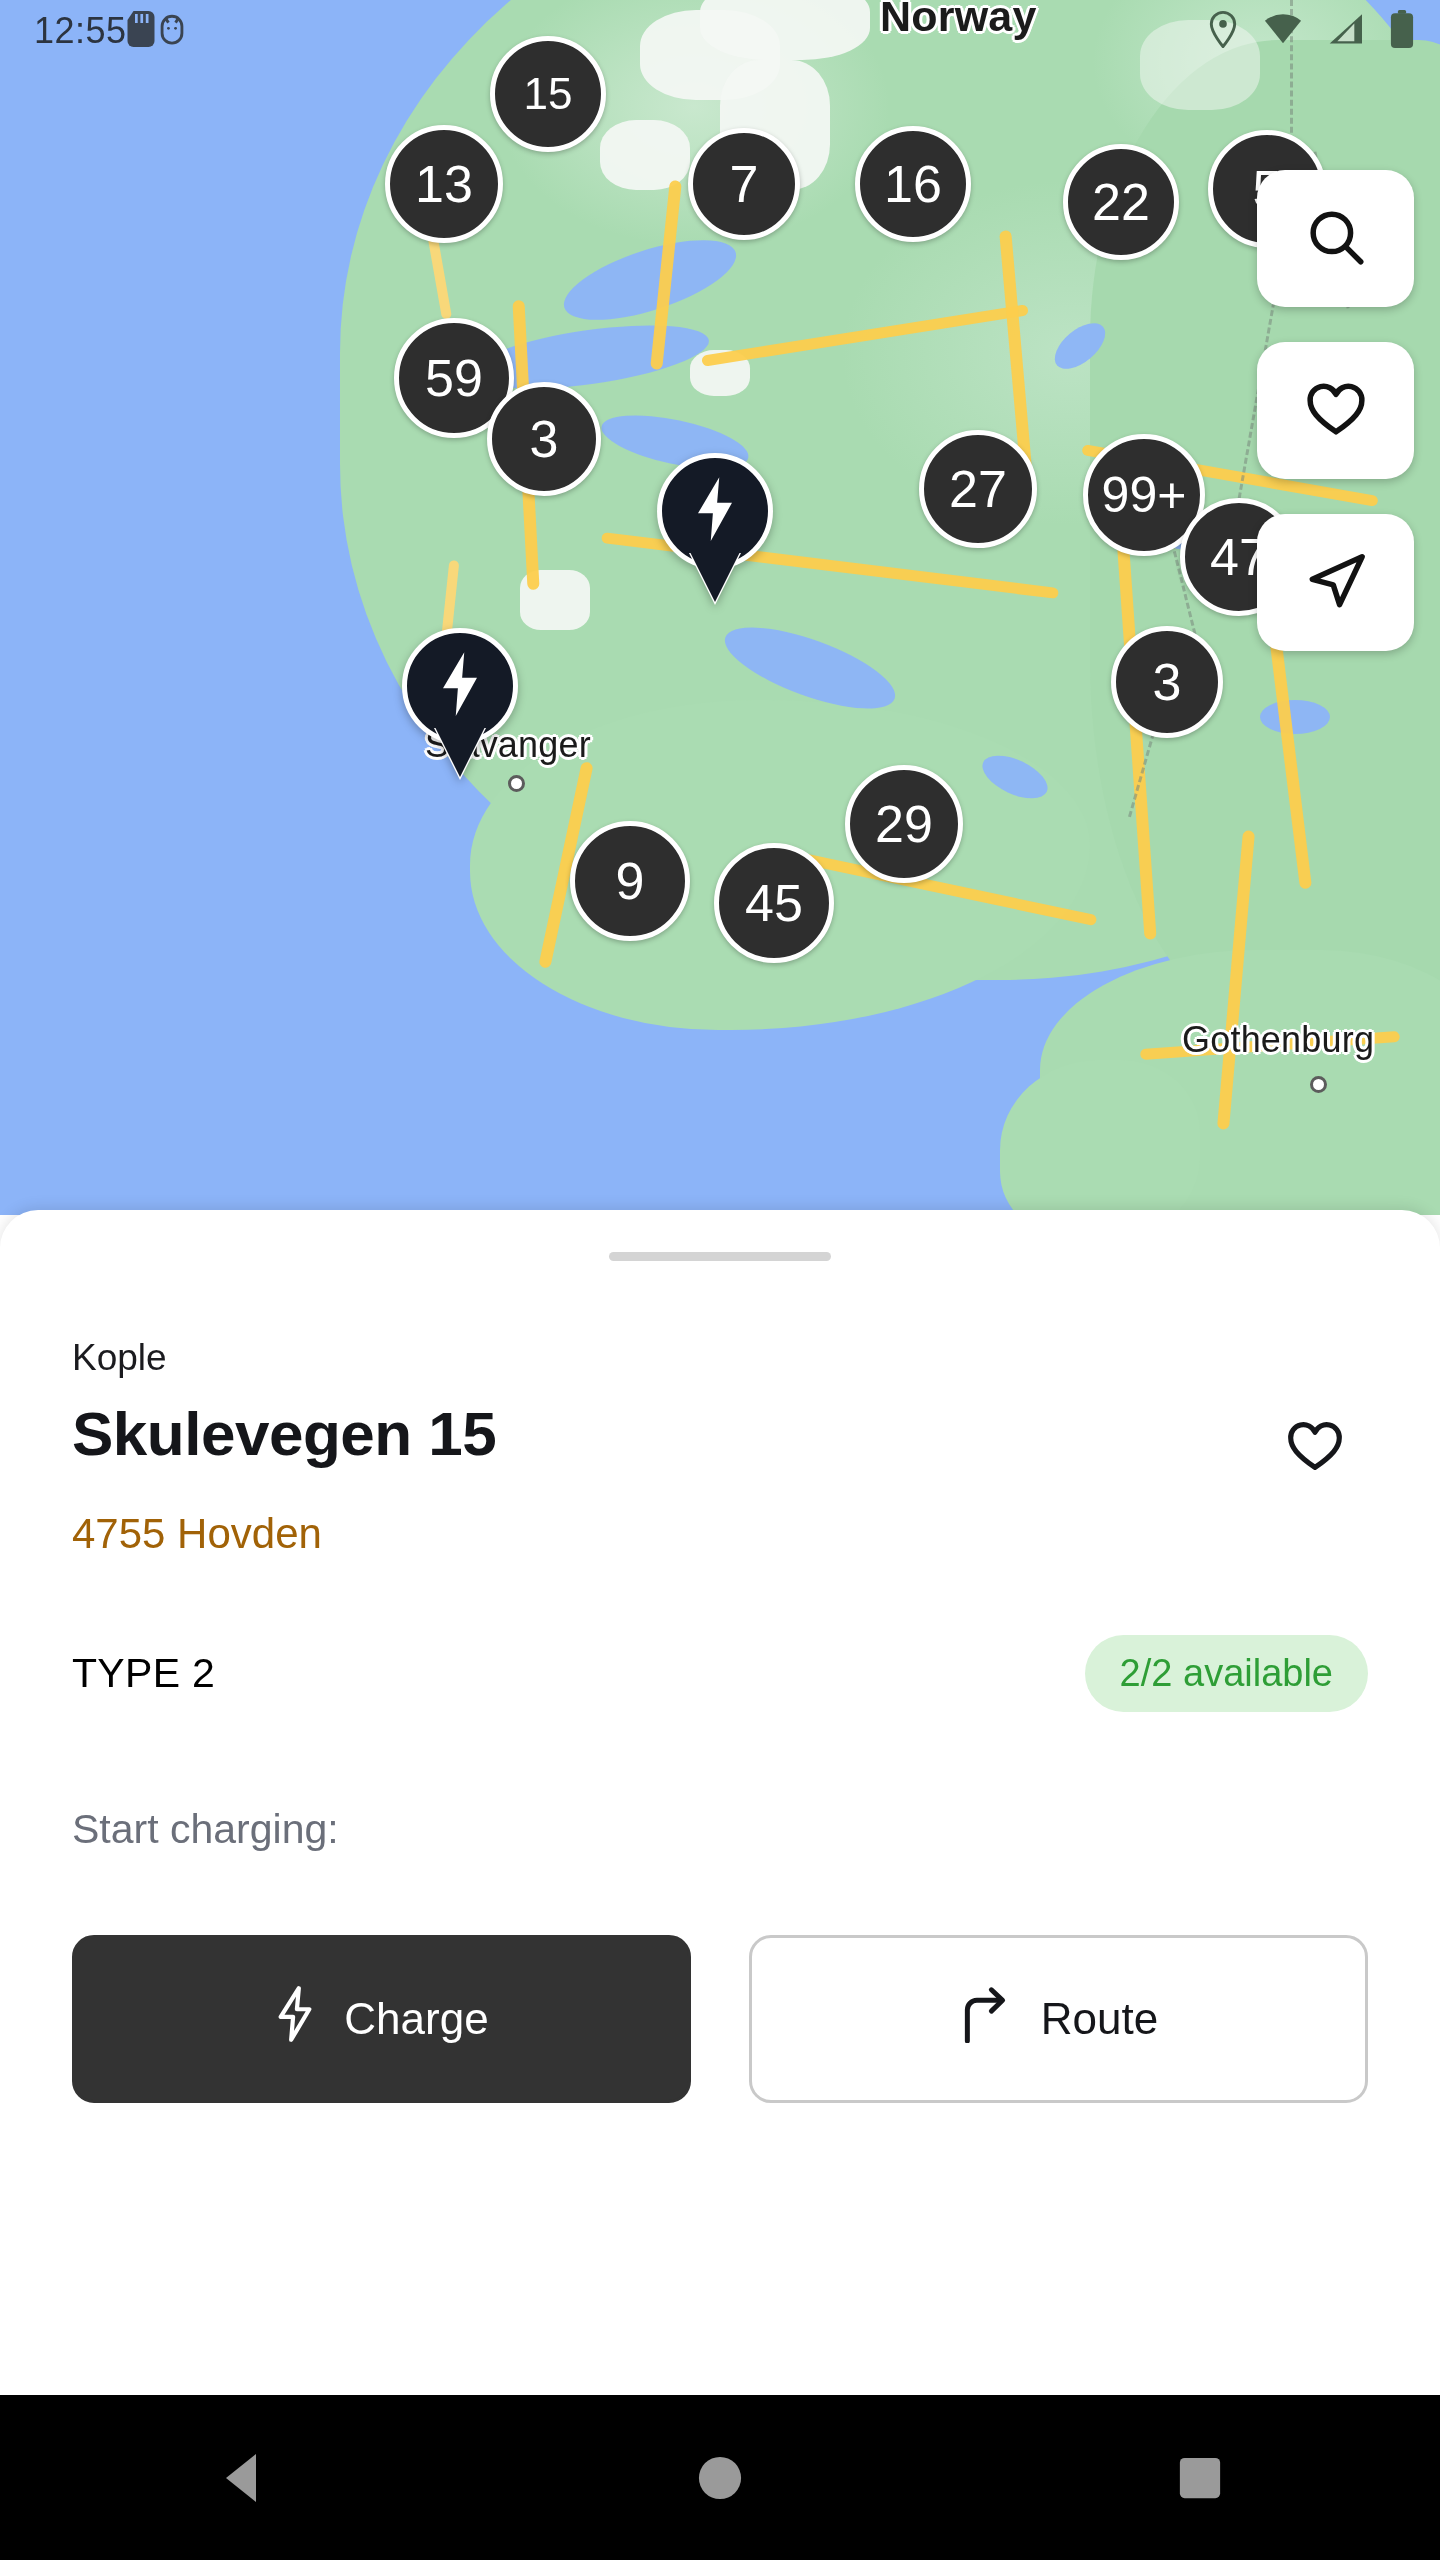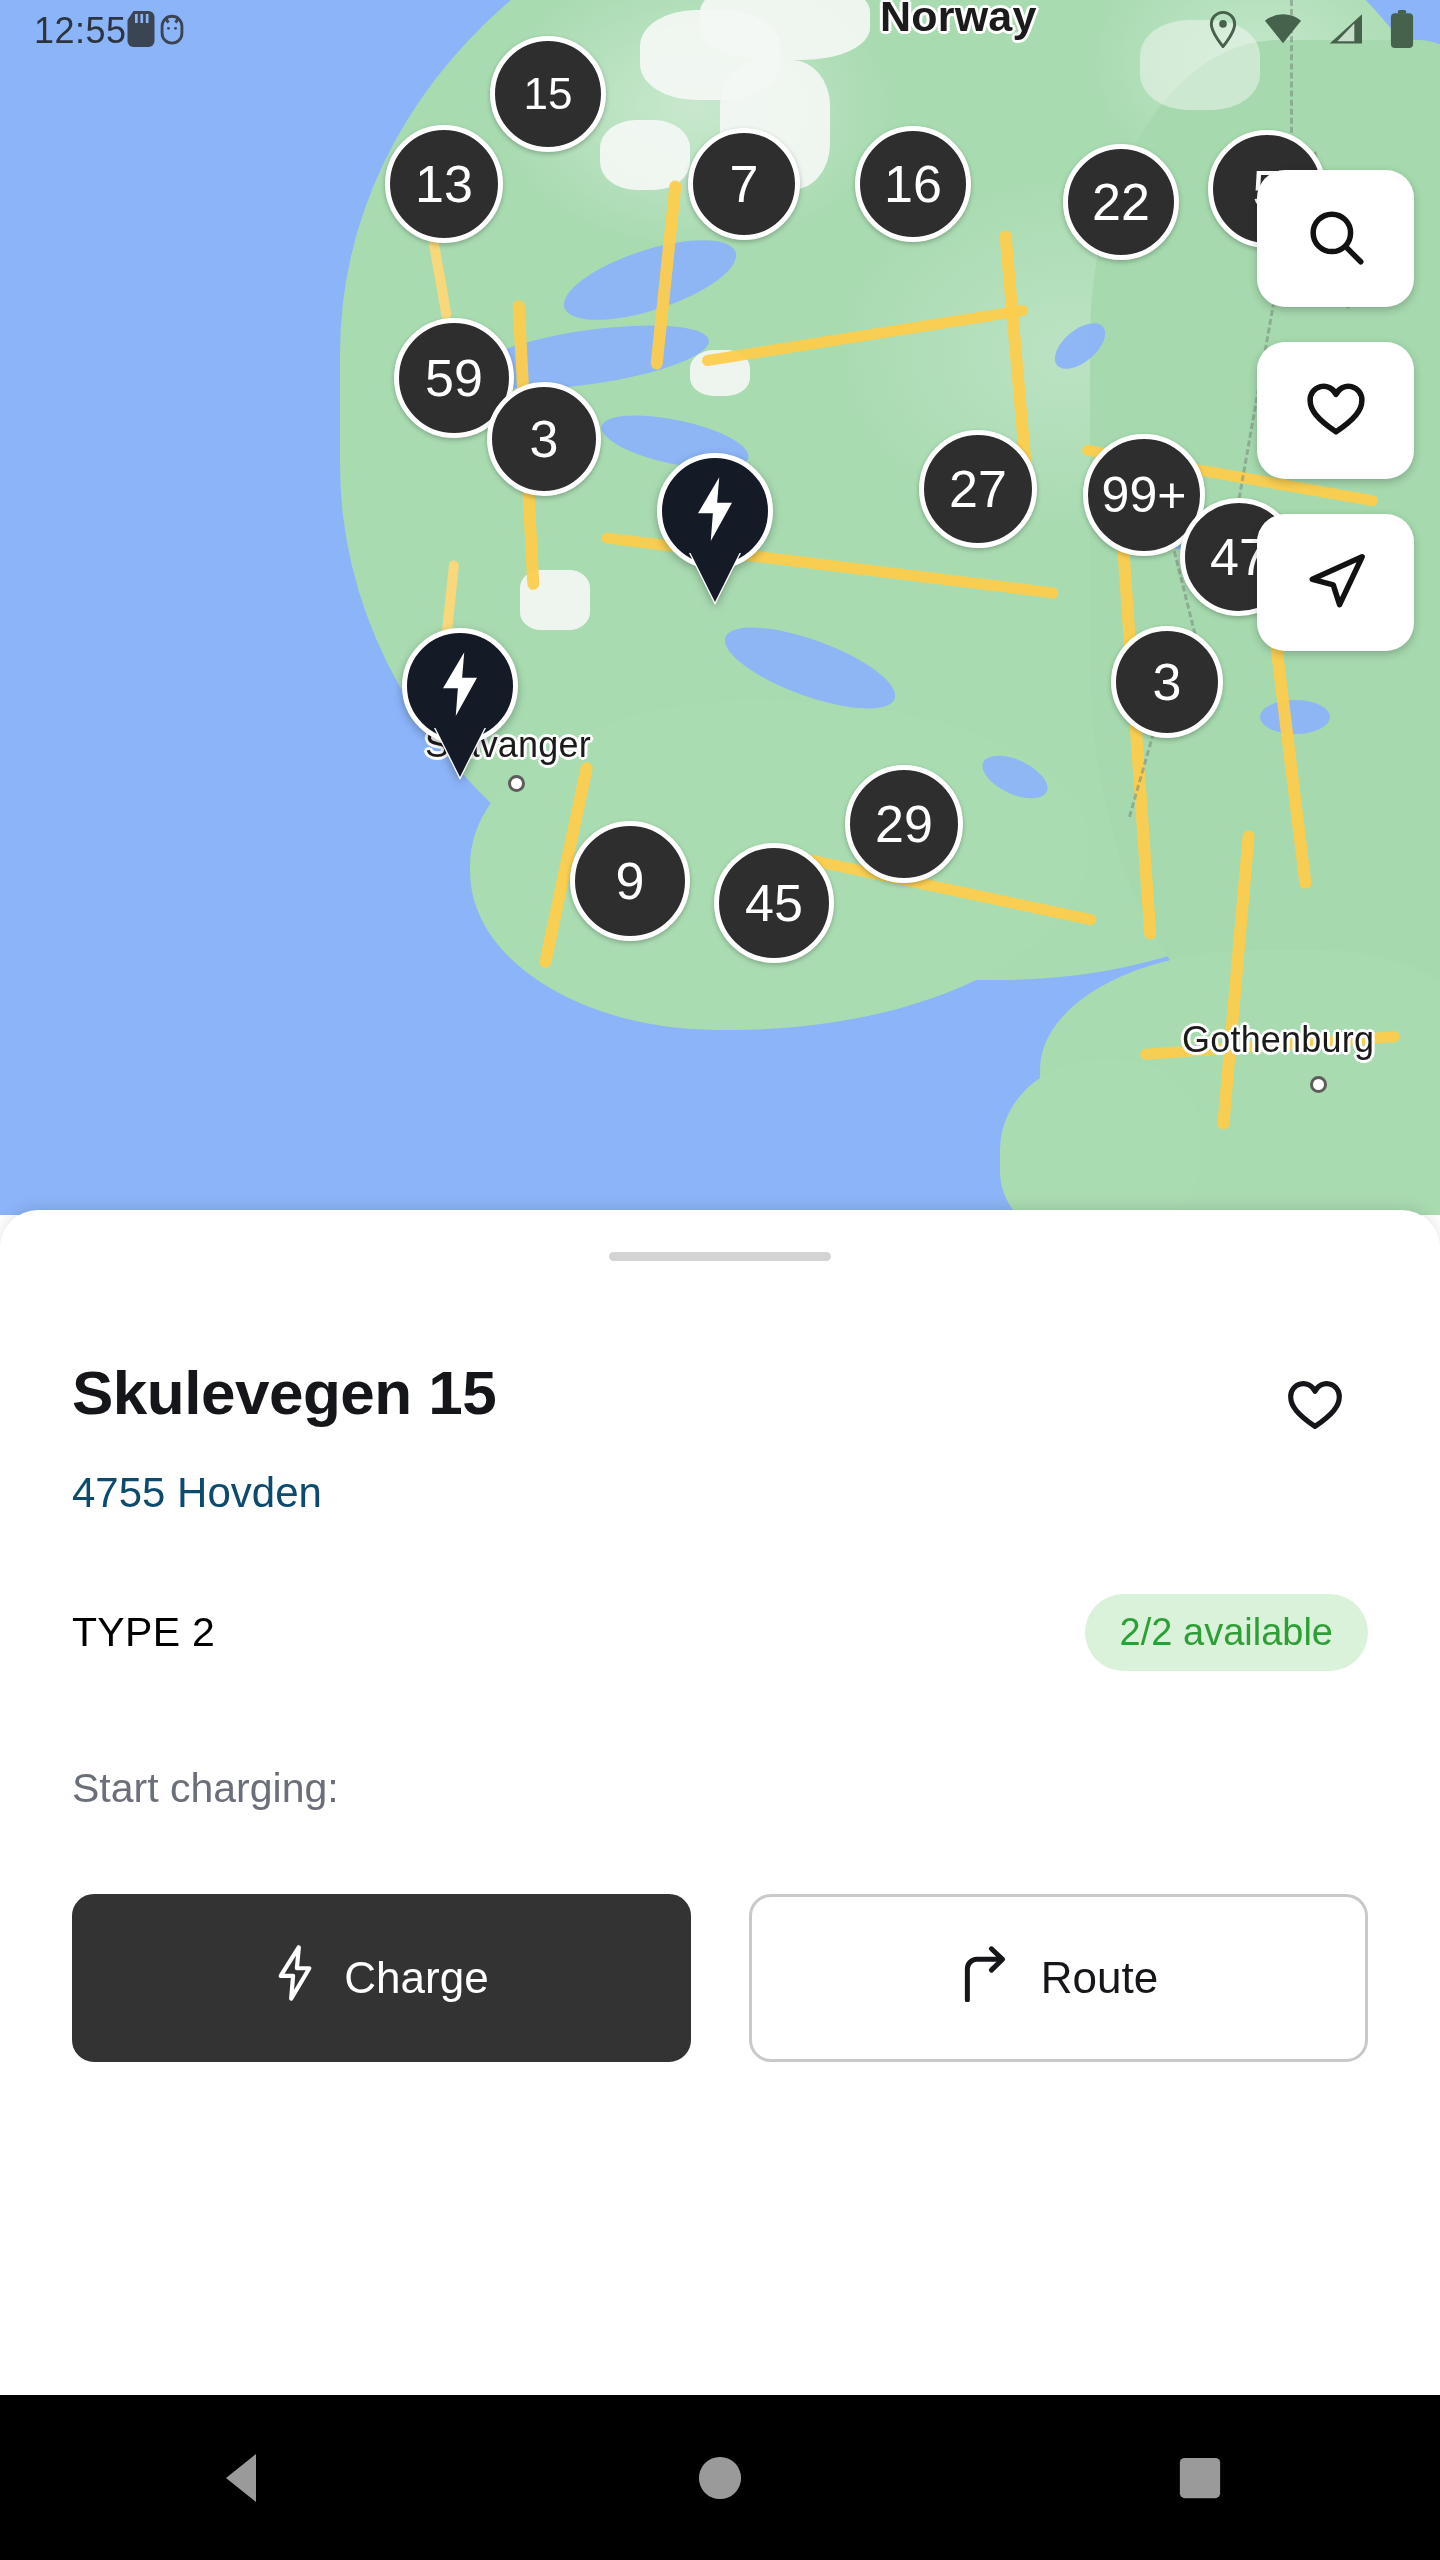--- a/index.html
+++ b/index.html
@@ -150,21 +150,21 @@
   }
   .station-title {
     font-size:62px; font-weight:700; color:#15161a; letter-spacing:-.5px;
     line-height:1.05;
   }
   .fav-btn {
     width:86px; height:86px; display:flex; align-items:center;
     justify-content:center; margin-top:4px; margin-right:10px;
   }
   .station-address {
-    font-size:42px; color:#0c4a6e; margin-top:20px; line-height:1.1;
+    font-size:42px; color:#a16207; margin-top:20px; line-height:1.1;
   }
 
   .connector-row {
     display:flex; align-items:center; justify-content:space-between;
     margin-top:78px;
   }
   .connector-type { font-size:41px; color:#000000; letter-spacing:.3px; }
   .avail-badge {
     background:#d9f2d9; color:#2e9e36;
     font-size:38px; font-weight:500;
@@ -395,20 +395,21 @@
           <rect x="0" y="2" width="14" height="22" rx="2.6"></rect>
         </svg>
       </span>
     </div>
   </div>
 
   <div class="sheet">
     <div class="sheet-handle"></div>
 
     <div class="sheet-inner">
+      <div class="provider">Kople</div>
 
       <div class="title-row">
         <div class="station-title">Skulevegen 15</div>
         <div class="fav-btn">
           <span>
             <svg width="62" height="62" viewBox="0 0 24 24" fill="none" stroke="#15161a" stroke-width="2" stroke-linejoin="round">
               <path d="M12 20.3 C5.2 15.6 2.6 12.4 2.6 8.9 A4.9 4.9 0 0 1 12 6.7 A4.9 4.9 0 0 1 21.4 8.9 C21.4 12.4 18.8 15.6 12 20.3 Z"></path>
             </svg>
           </span>
         </div>

